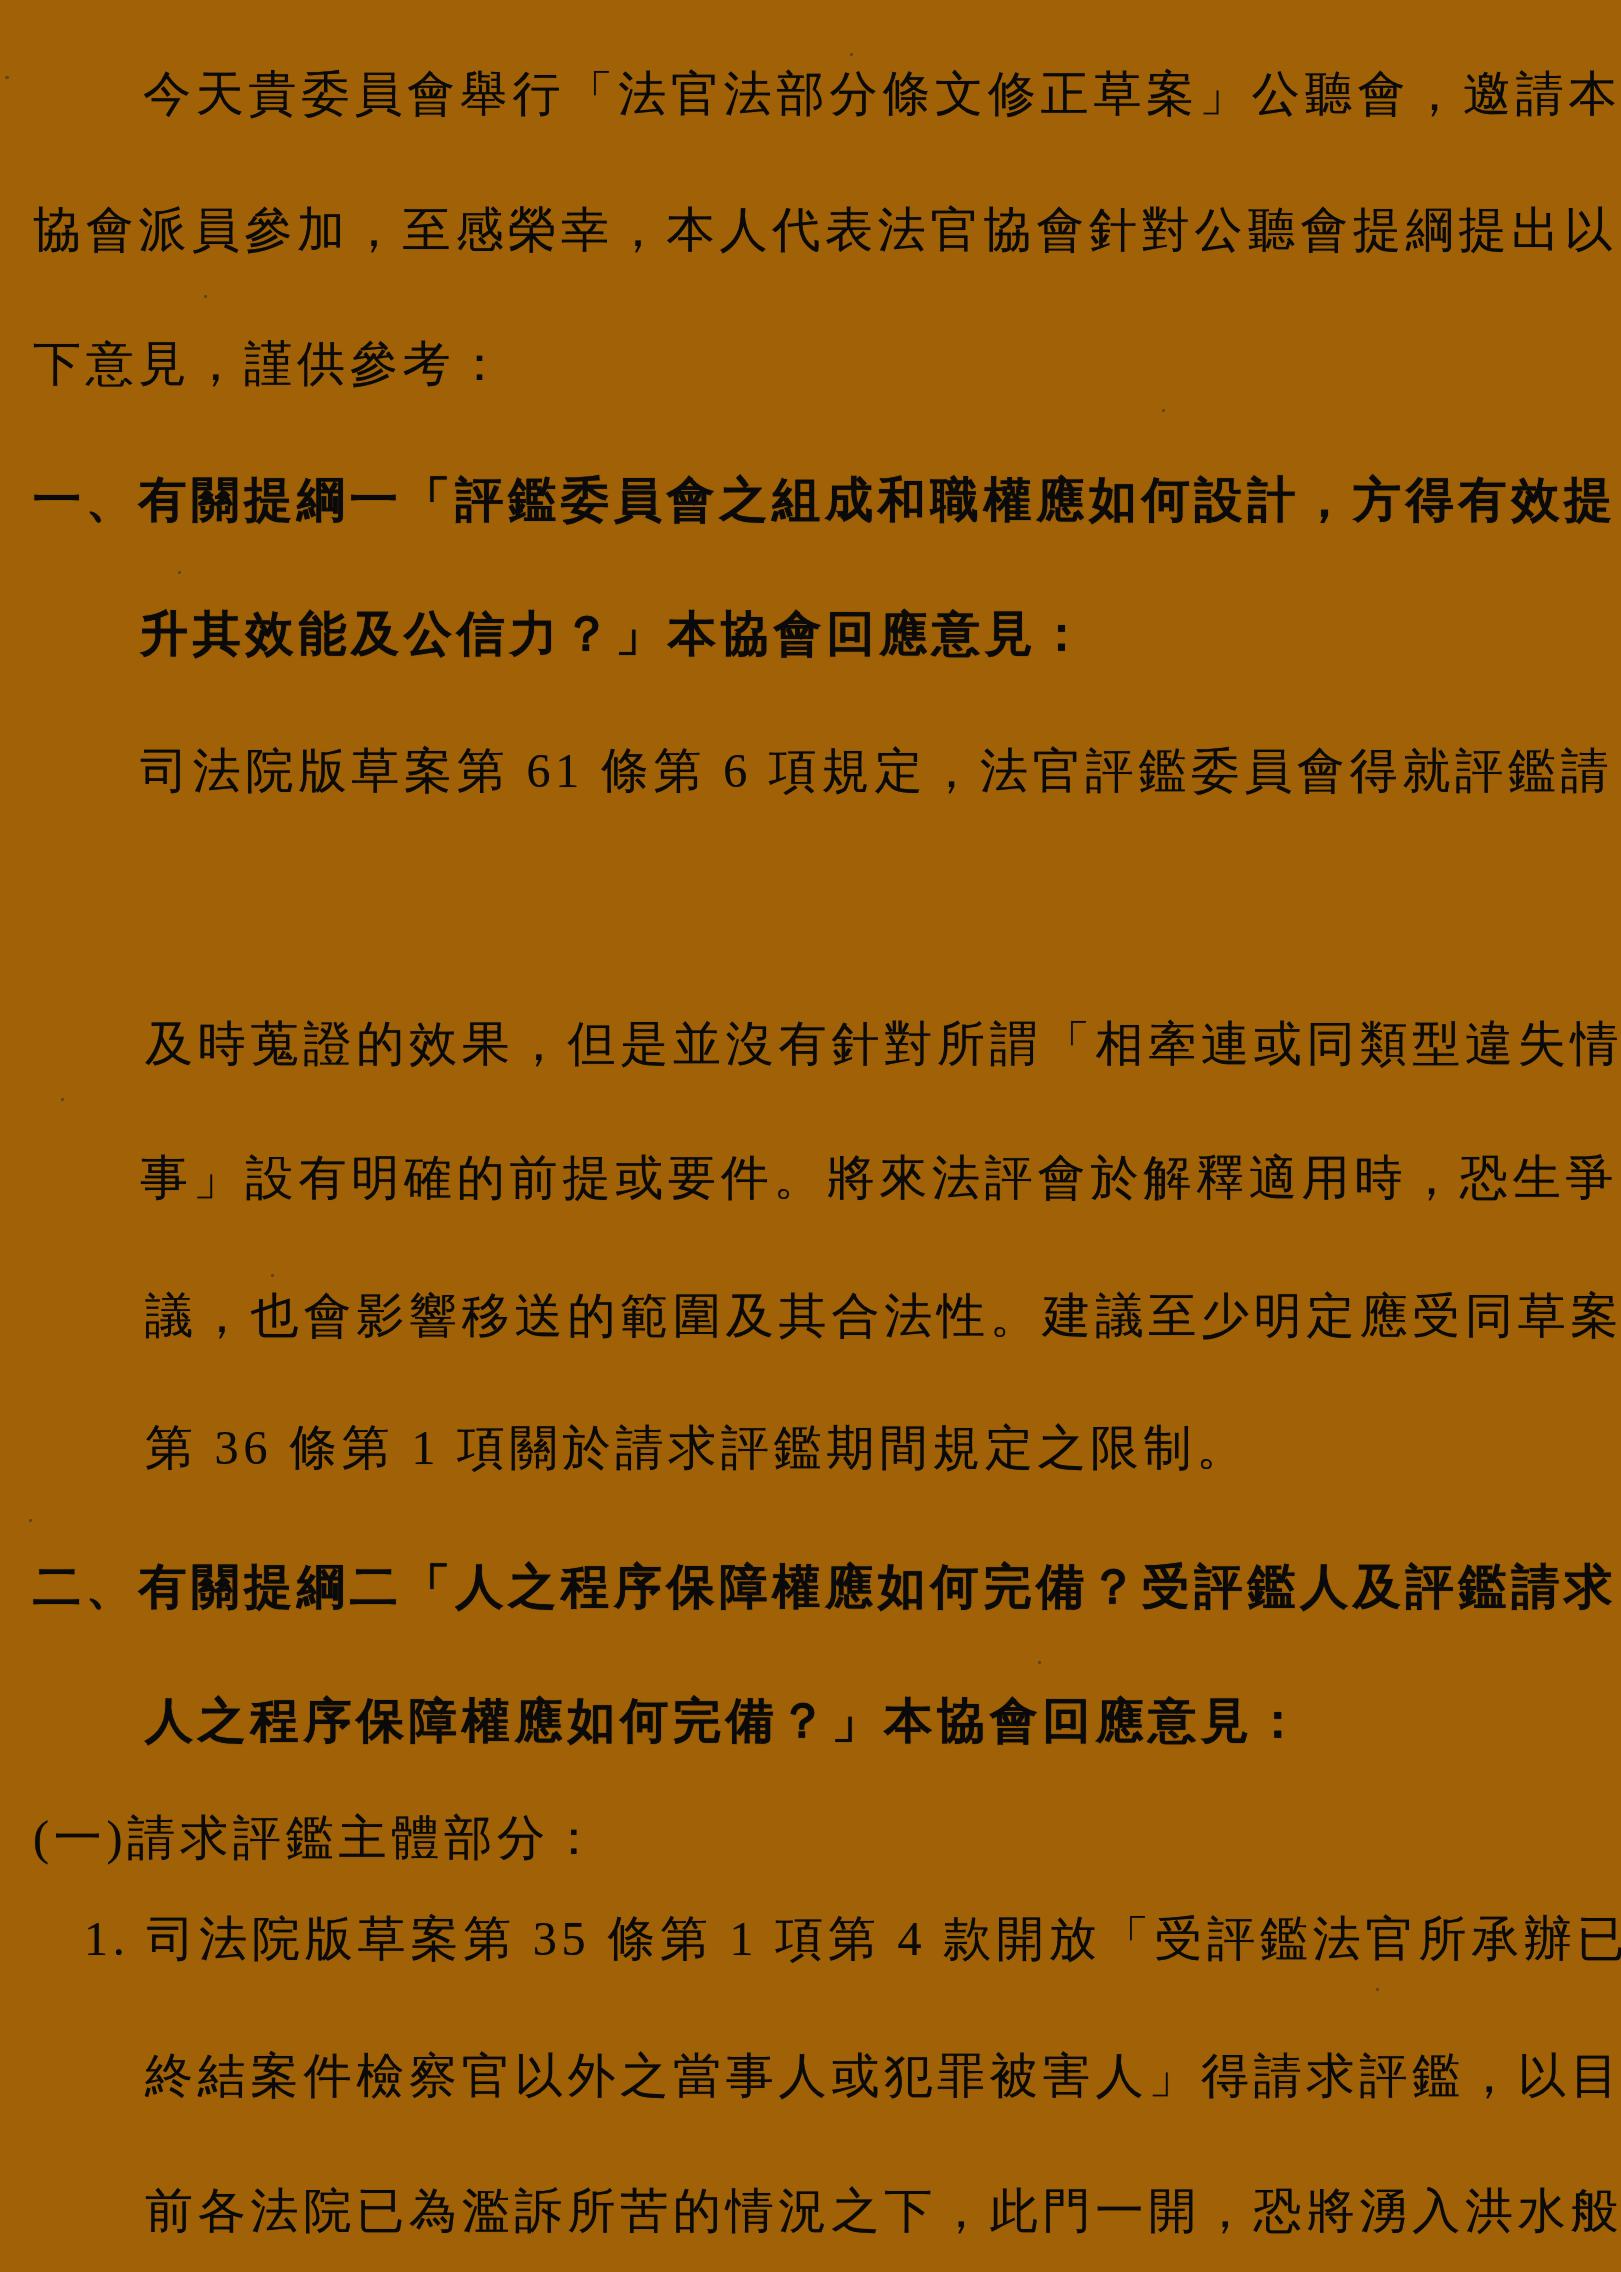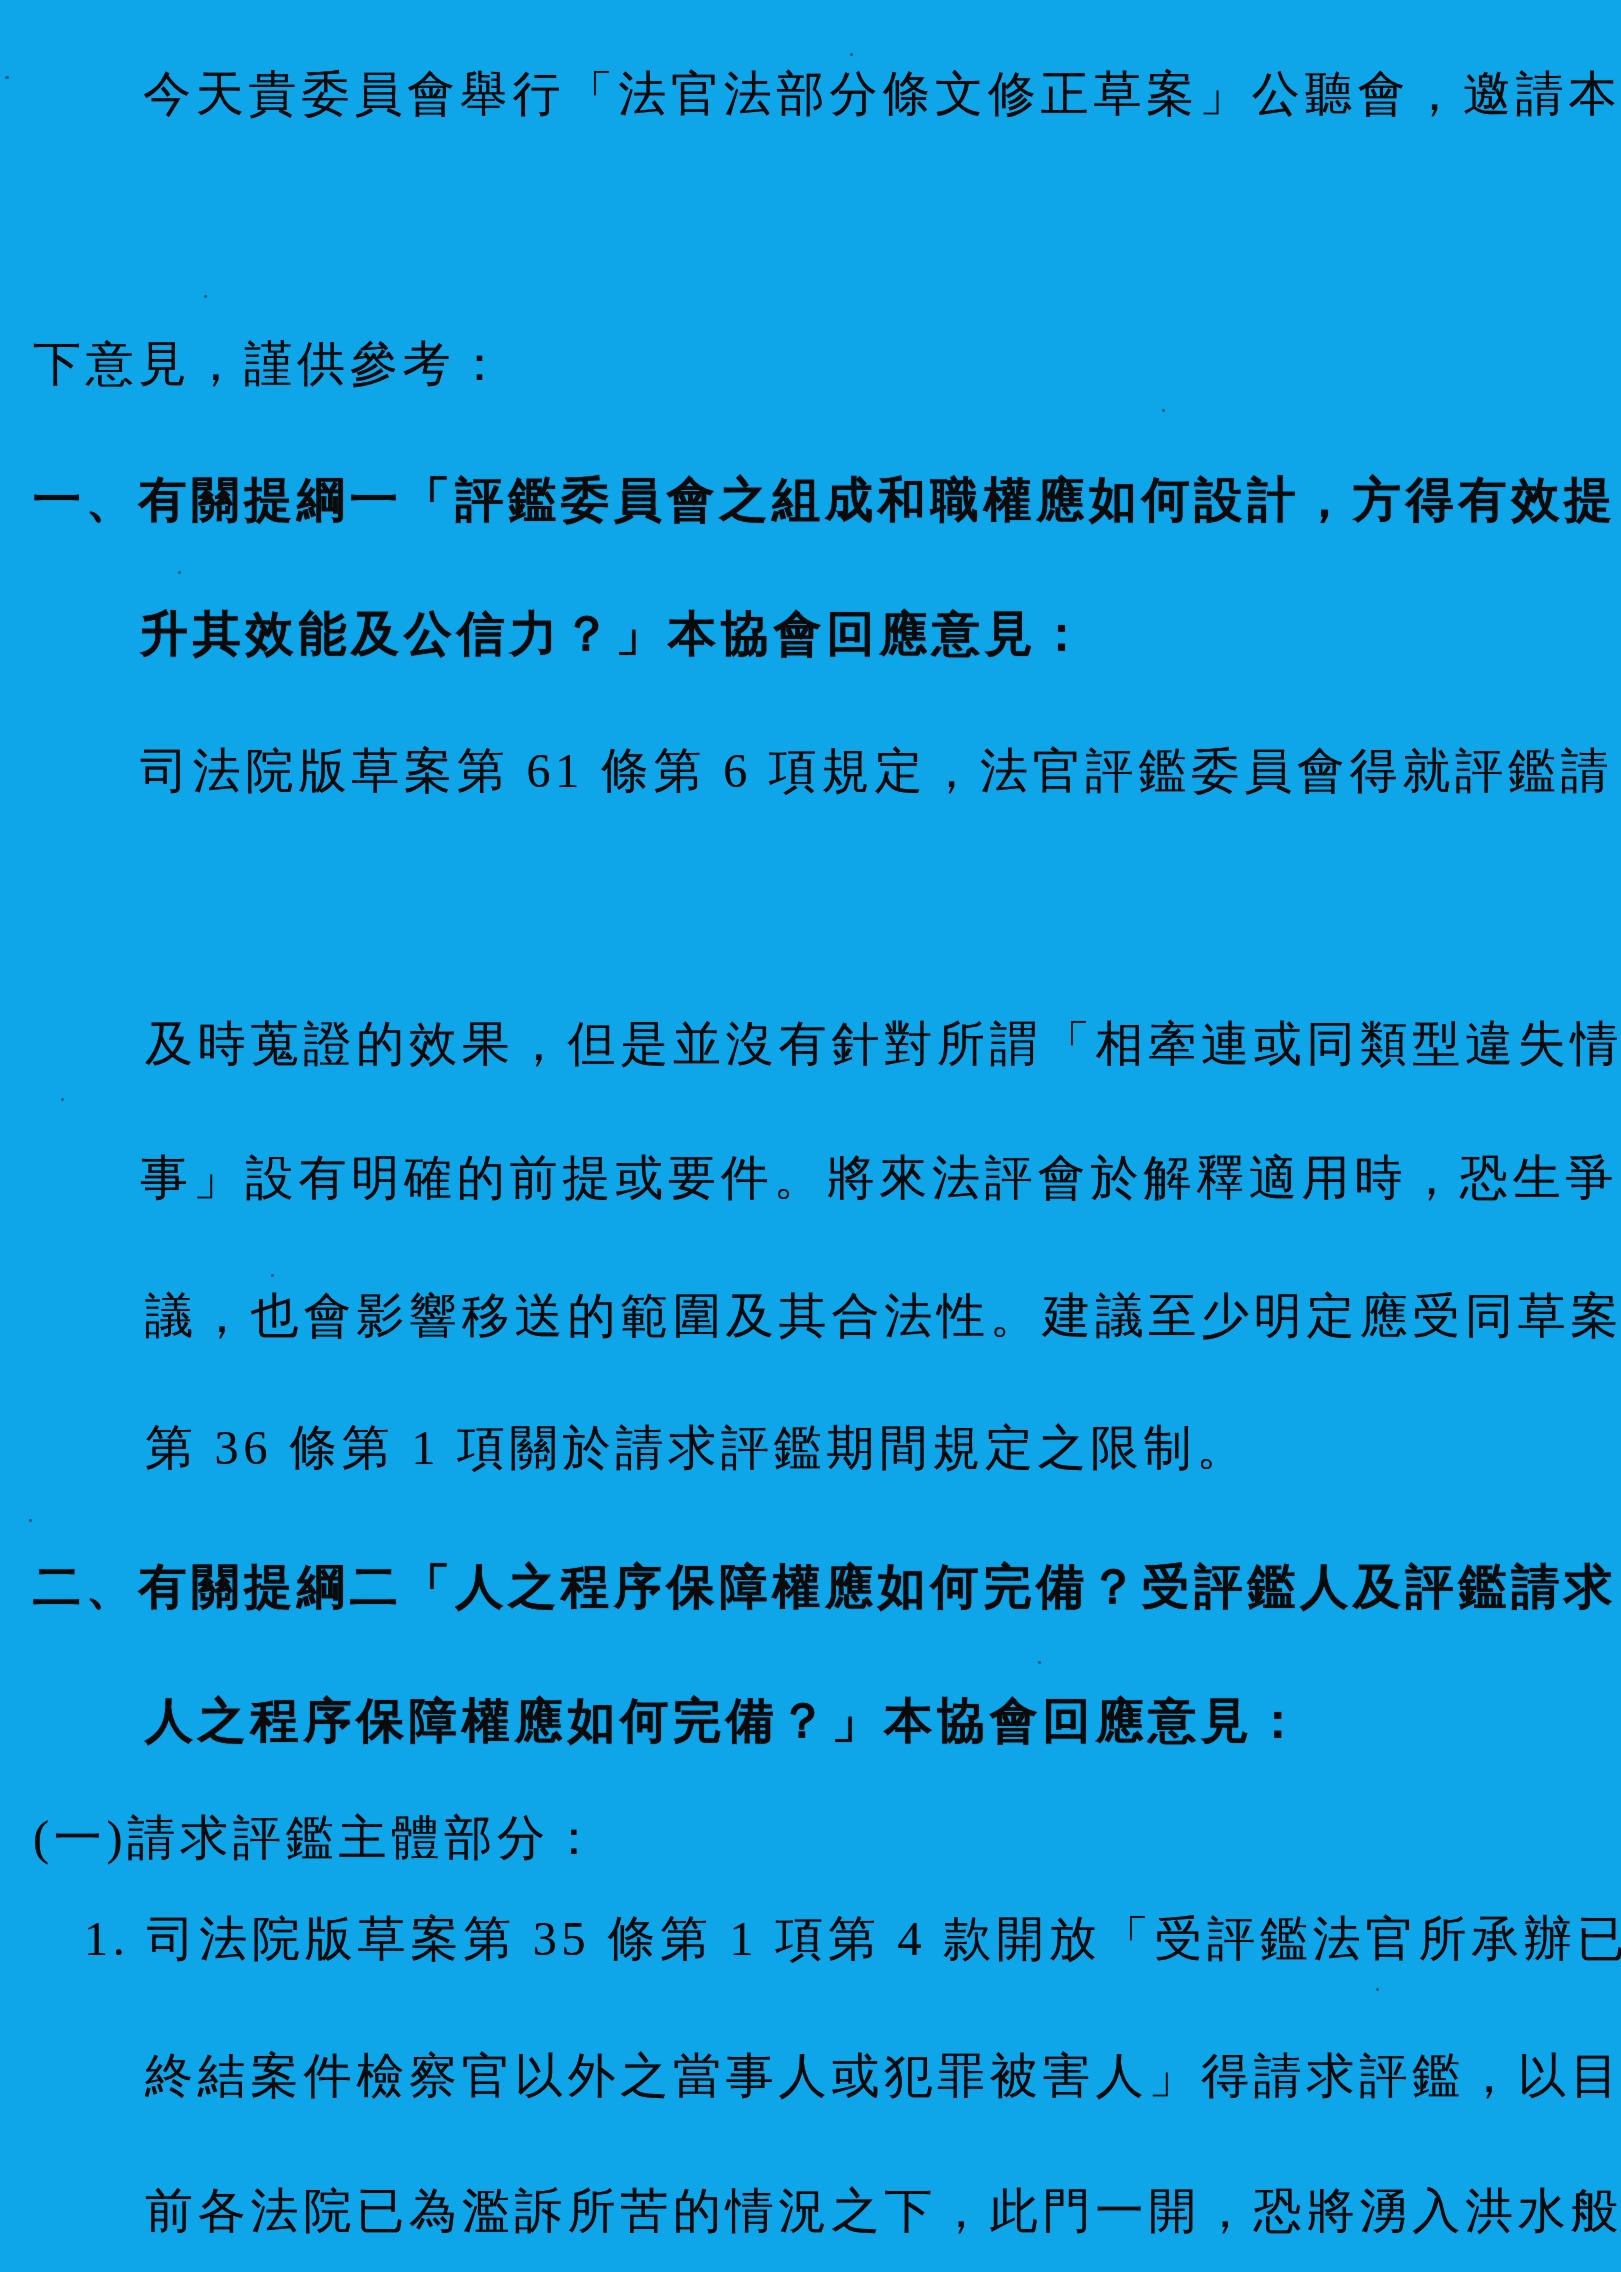--- a/index.html
+++ b/index.html
@@ -4,21 +4,21 @@
 <style>
   html, body {
     margin: 0;
     padding: 0;
     background: #ffffff;
   }
   .page {
     position: relative;
     width: 1622px;
     height: 2273px;
-    background: #0ea5e9;
+    background: #a16207;
     overflow: hidden;
     font-family: "Liberation Serif", "DejaVu Serif", serif;
     color: #0a0a0a;
   }
   .line {
     position: absolute;
     left: 33px;
     font-size: 48px;
     line-height: 50px;
     letter-spacing: 4.8px;
@@ -41,20 +41,21 @@
     border-radius: 50%;
     opacity: 0.55;
   }
 </style>
 </head>
 <body>
 
 <div class="page">
 
   <div class="line indent-2" style="top:69px">今天貴委員會舉行「法官法部分條文修正草案」公聽會，邀請本</div>
+  <div class="line" style="top:205px">協會派員參加，至感榮幸，本人代表法官協會針對公聽會提綱提出以</div>
   <div class="line bold" style="top:475px">一、有關提綱一「評鑑委員會之組成和職權應如何設計，方得有效提</div>
 
   <div class="line" style="top:339px">下意見，謹供參考：</div>
   <div class="line bold indent-body" style="top:609px">升其效能及公信力？」本協會回應意見：</div>
 
   <div class="line indent-body" style="top:746px">司法院版草案第 61 條第 6 項規定，法官評鑑委員會得就評鑑請</div>
   <div class="line indent-body-b" style="top:1019px">及時蒐證的效果，但是並沒有針對所謂「相牽連或同類型違失情</div>
   <div class="line indent-body" style="top:1153px">事」設有明確的前提或要件。將來法評會於解釋適用時，恐生爭</div>
   <div class="line indent-body-b" style="top:1291px">議，也會影響移送的範圍及其合法性。建議至少明定應受同草案</div>
   <div class="line indent-body-b" style="top:1423px">第 36 條第 1 項關於請求評鑑期間規定之限制。</div>

